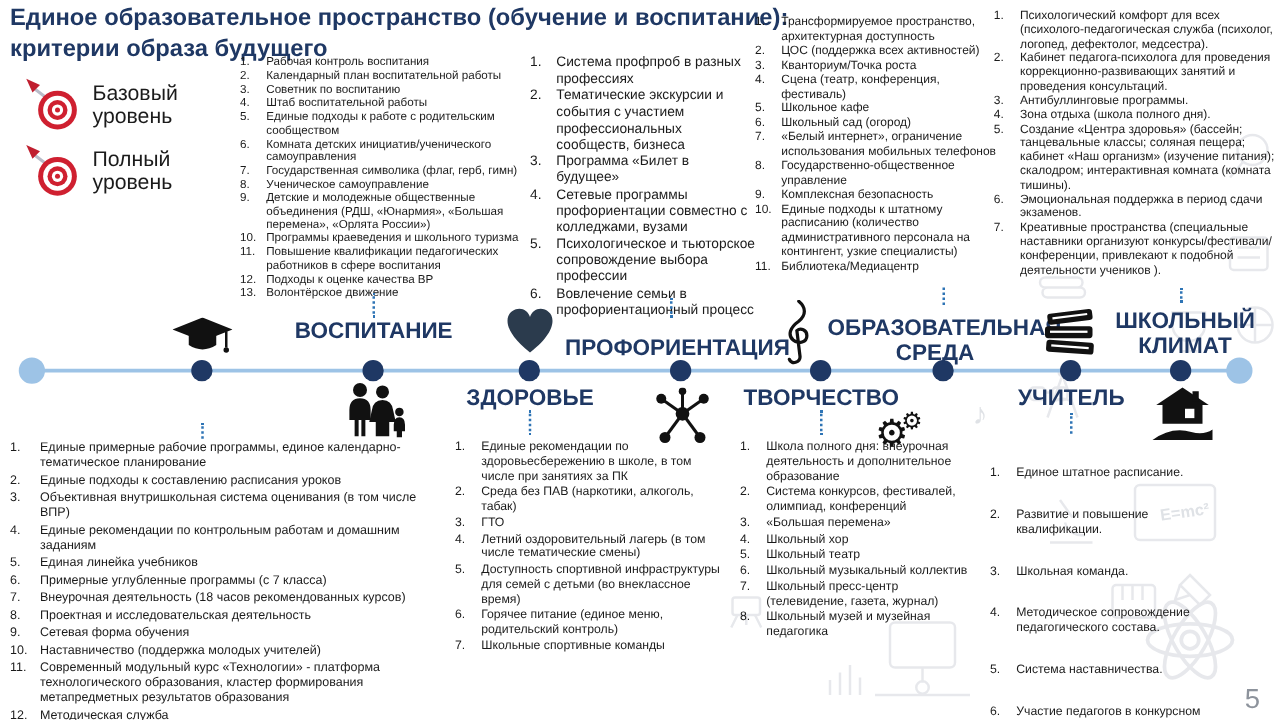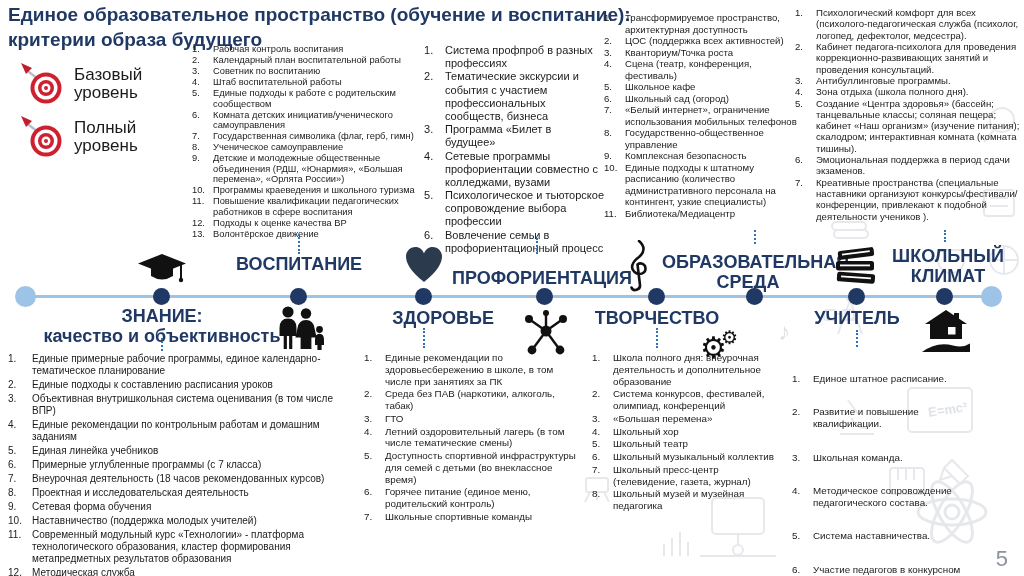--- a/index.html
+++ b/index.html
@@ -267,24 +267,22 @@
 
   <div class="tl-dot" style="left:153px;"></div>
   <div class="tl-dot" style="left:290px;"></div>
   <div class="tl-dot" style="left:415px;"></div>
   <div class="tl-dot" style="left:536px;"></div>
   <div class="tl-dot" style="left:648px;"></div>
   <div class="tl-dot" style="left:746px;"></div>
   <div class="tl-dot" style="left:848px;"></div>
   <div class="tl-dot" style="left:936px;"></div>
 
-  <div class="tl-label" style="left:30px;top:306px;width:264px;">ЗНАНИЕ:
-качество и объективность</div>
   <div class="tl-label" style="left:219px;top:254px;width:160px;">ВОСПИТАНИЕ</div>
-  <div class="tl-label" style="left:354px;top:308px;width:140px;text-align:right;">ЗДОРОВЬЕ</div>
+  <div class="tl-label" style="left:354px;top:308px;width:140px;">ЗДОРОВЬЕ</div>
   <div class="tl-label" style="left:452px;top:268px;width:168px;">ПРОФОРИЕНТАЦИЯ</div>
   <div class="tl-label" style="left:587px;top:308px;width:140px;">ТВОРЧЕСТВО</div>
   <div class="tl-label" style="left:662px;top:252px;width:172px;">ОБРАЗОВАТЕЛЬНАЯ
 СРЕДА</div>
   <div class="tl-label" style="left:797px;top:308px;width:120px;">УЧИТЕЛЬ</div>
   <div class="tl-label" style="left:888px;top:246px;width:120px;">ШКОЛЬНЫЙ
 КЛИМАТ</div>
 
   <div class="dotl" style="left:161px;top:338px;height:13px;"></div>
   <div class="dotl" style="left:298px;top:234px;height:20px;"></div>

